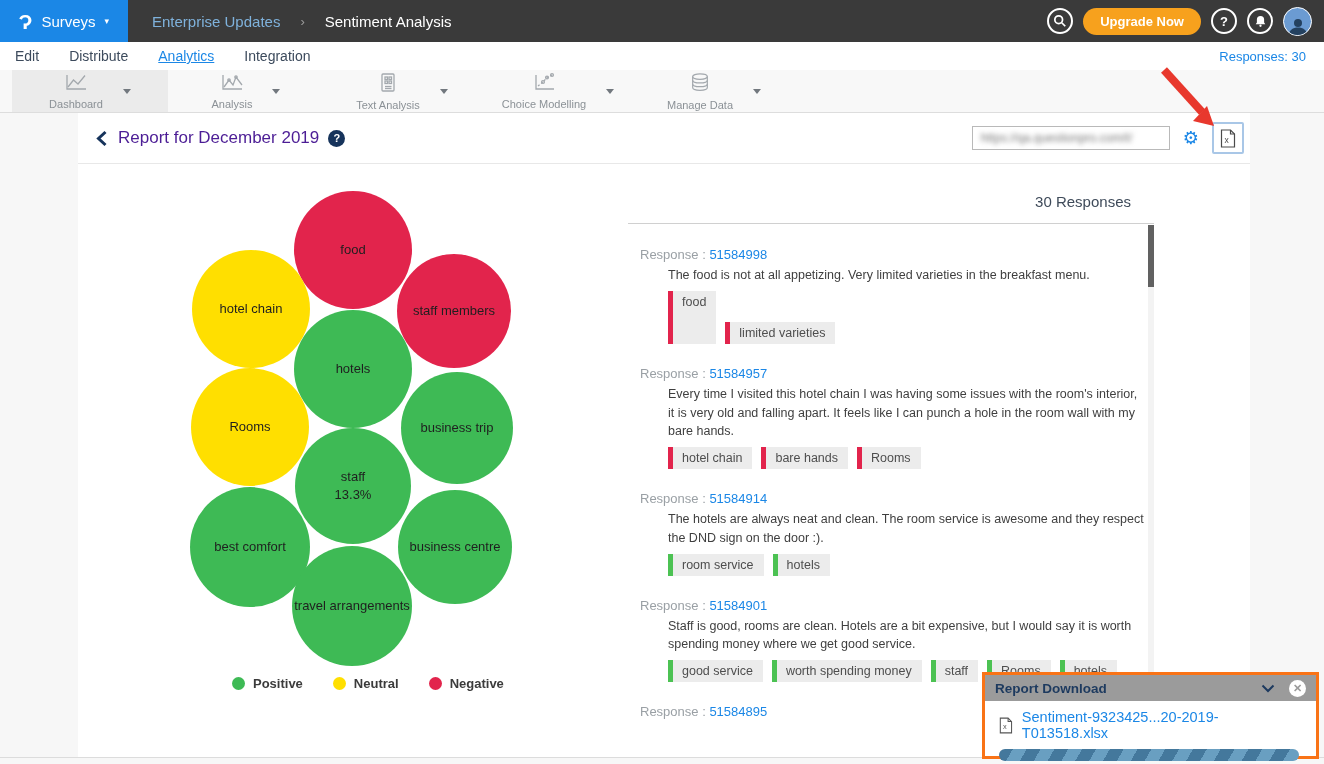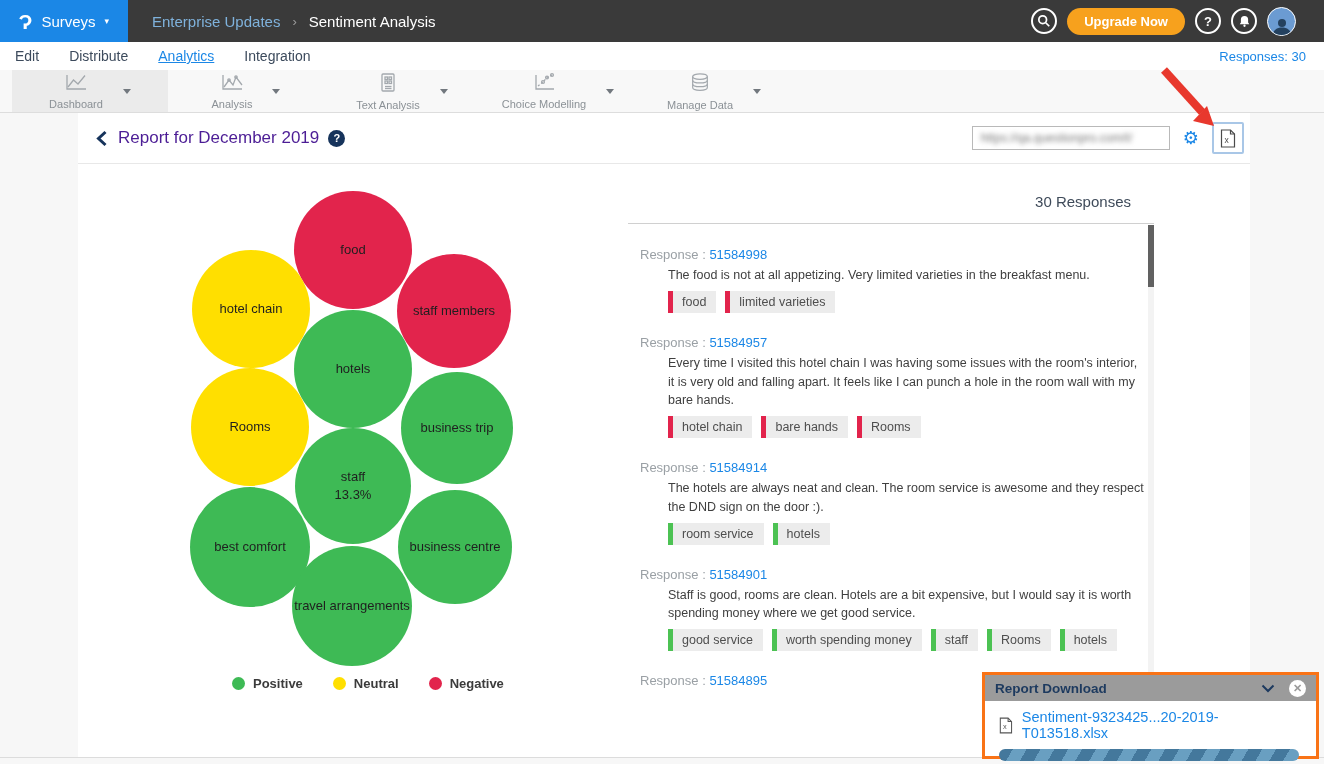--- a/index.html
+++ b/index.html
@@ -5,25 +5,25 @@
   html,body{margin:0;padding:0}
   body{width:1324px;height:764px;overflow:hidden;font-family:"Liberation Sans",sans-serif;background:#f7f7f7;position:relative}
   .abs{position:absolute}
 
   
   .topbar{left:0;top:0;width:1324px;height:42px;background:#3a3a3a;display:flex;align-items:center;z-index:3}
   .logo-box{width:128px;height:42px;background:#1b87e6;display:flex;align-items:center;justify-content:center;gap:9px;color:#fff;cursor:pointer}
   .logo-glyph{font-size:21px;font-weight:bold;line-height:1}
   .logo-product{font-size:15px}
   .logo-caret{font-size:9px}
-  .crumbs{display:flex;align-items:center;gap:12px;margin-left:24px;font-size:15px}
+  .crumbs{display:flex;align-items:center;gap:20px;margin-left:24px;font-size:15px}
   .crumb-parent{color:#7fb2dc;cursor:pointer}
   .crumb-sep{color:#9a9a9a;font-size:13px}
   .crumb-current{color:#fff}
-  .top-right{margin-left:auto;display:flex;align-items:center;gap:10px;padding-right:28px}
+  .top-right{margin-left:auto;display:flex;align-items:center;gap:10px;padding-right:12px}
   .ring-icon{width:26px;height:26px;border:2px solid #fff;border-radius:50%;display:flex;align-items:center;justify-content:center;color:#fff;font-size:13px;font-weight:bold;cursor:pointer;box-sizing:border-box}
   .upgrade-btn{height:27px;padding:0 17px;border:none;border-radius:14px;background:#f7a11d;color:#fff;font-size:13px;font-weight:bold;font-family:inherit;cursor:pointer}
   .avatar{width:27px;height:27px;border:1px solid #fff;border-radius:50%;background:#6b9bd2;overflow:hidden;display:flex;align-items:flex-end;justify-content:center;cursor:pointer}
 
   
   .navrow{left:0;top:42px;width:1324px;height:28px;background:#fff;display:flex;align-items:center;gap:30px;padding-left:15px;box-sizing:border-box;z-index:2}
   .nav-item{font-size:14px;color:#3c4a5c;cursor:pointer}
   .nav-item.active{color:#1b87e6;text-decoration:underline}
   .responses-count{margin-left:auto;padding-right:18px;font-size:13px;color:#1b87e6}
 
@@ -273,21 +273,21 @@
   <div class="responses-heading">30 Responses</div>
   <div class="resp-list">
     <div class="vscroll">
         <div class="vthumb"></div>
       </div>
   <div class="response">
         <div class="resp-head">Response : <a>51584998</a></div>
         <p class="resp-text">The food is not at all appetizing. Very limited varieties in the breakfast menu.</p>
         <div class="resp-tags">
           <span class="tag" style="border-left-color: rgb(226, 36, 76);">food</span>
-          <span class="tag" style="border-left-color: rgb(226, 36, 76);">limited varieties</span>
+          <span class="tag" style="border-left-color: rgb(226, 36, 76); margin-top: 31px;">limited varieties</span>
         </div>
       </div>
       <div class="response">
         <div class="resp-head">Response : <a>51584957</a></div>
         <p class="resp-text">Every time I visited this hotel chain I was having some issues with the room's interior, it is very old and falling apart. It feels like I can punch a hole in the room wall with my bare hands.</p>
         <div class="resp-tags">
           <span class="tag" style="border-left-color: rgb(226, 36, 76);">hotel chain</span>
           <span class="tag" style="border-left-color: rgb(226, 36, 76);">bare hands</span>
           <span class="tag" style="border-left-color: rgb(226, 36, 76);">Rooms</span>
         </div>

